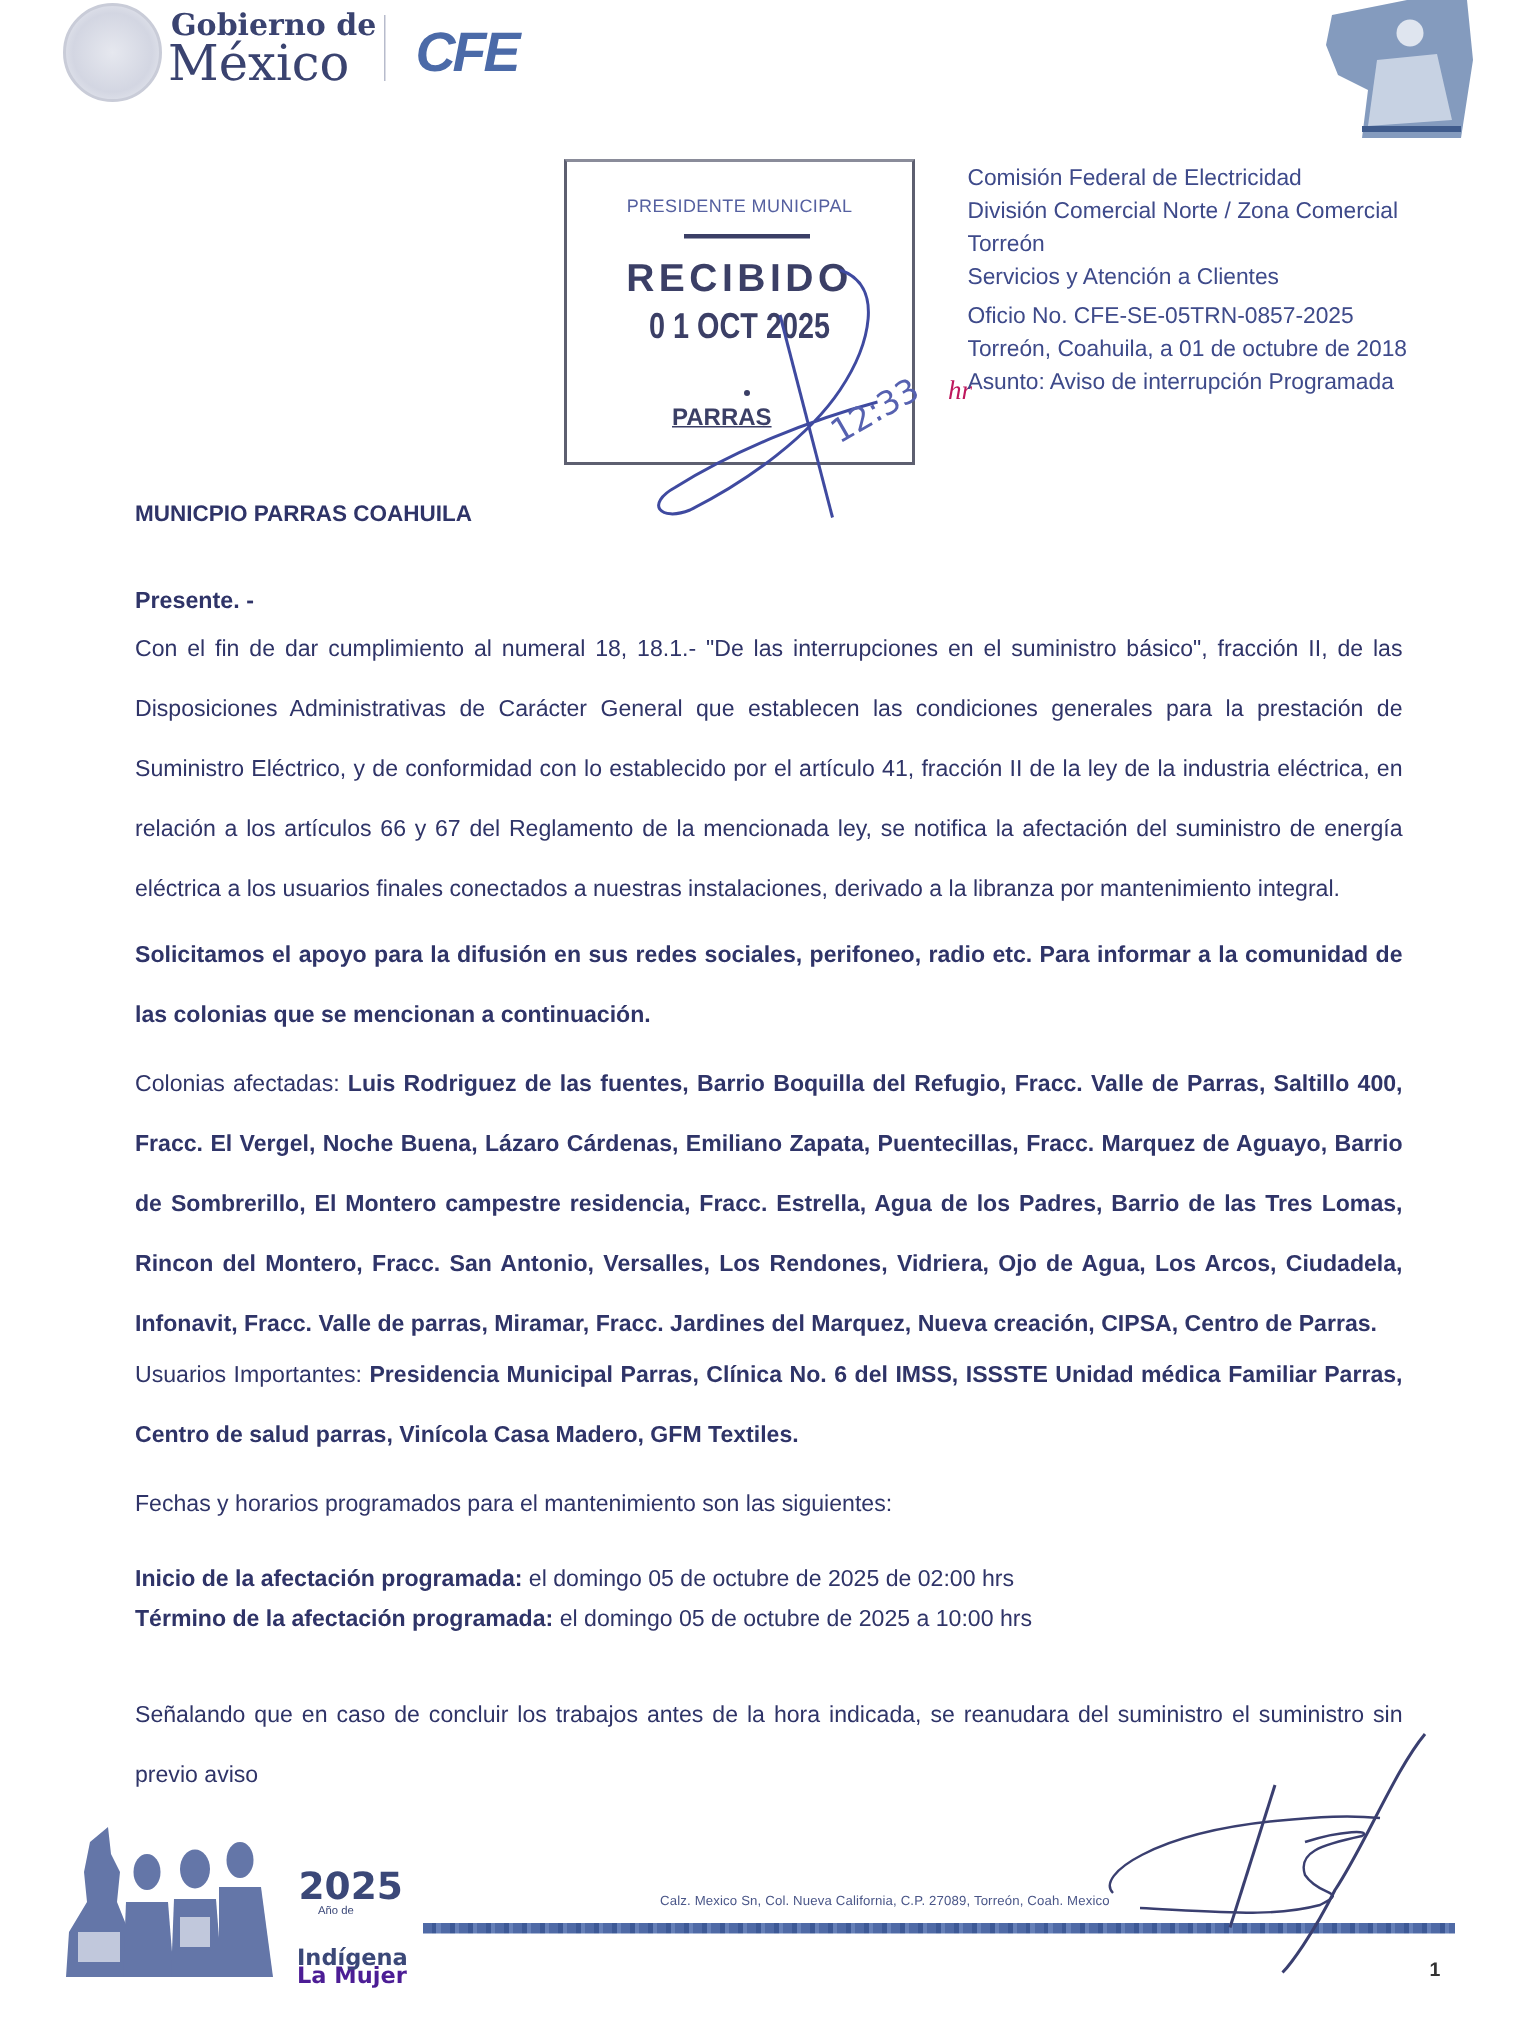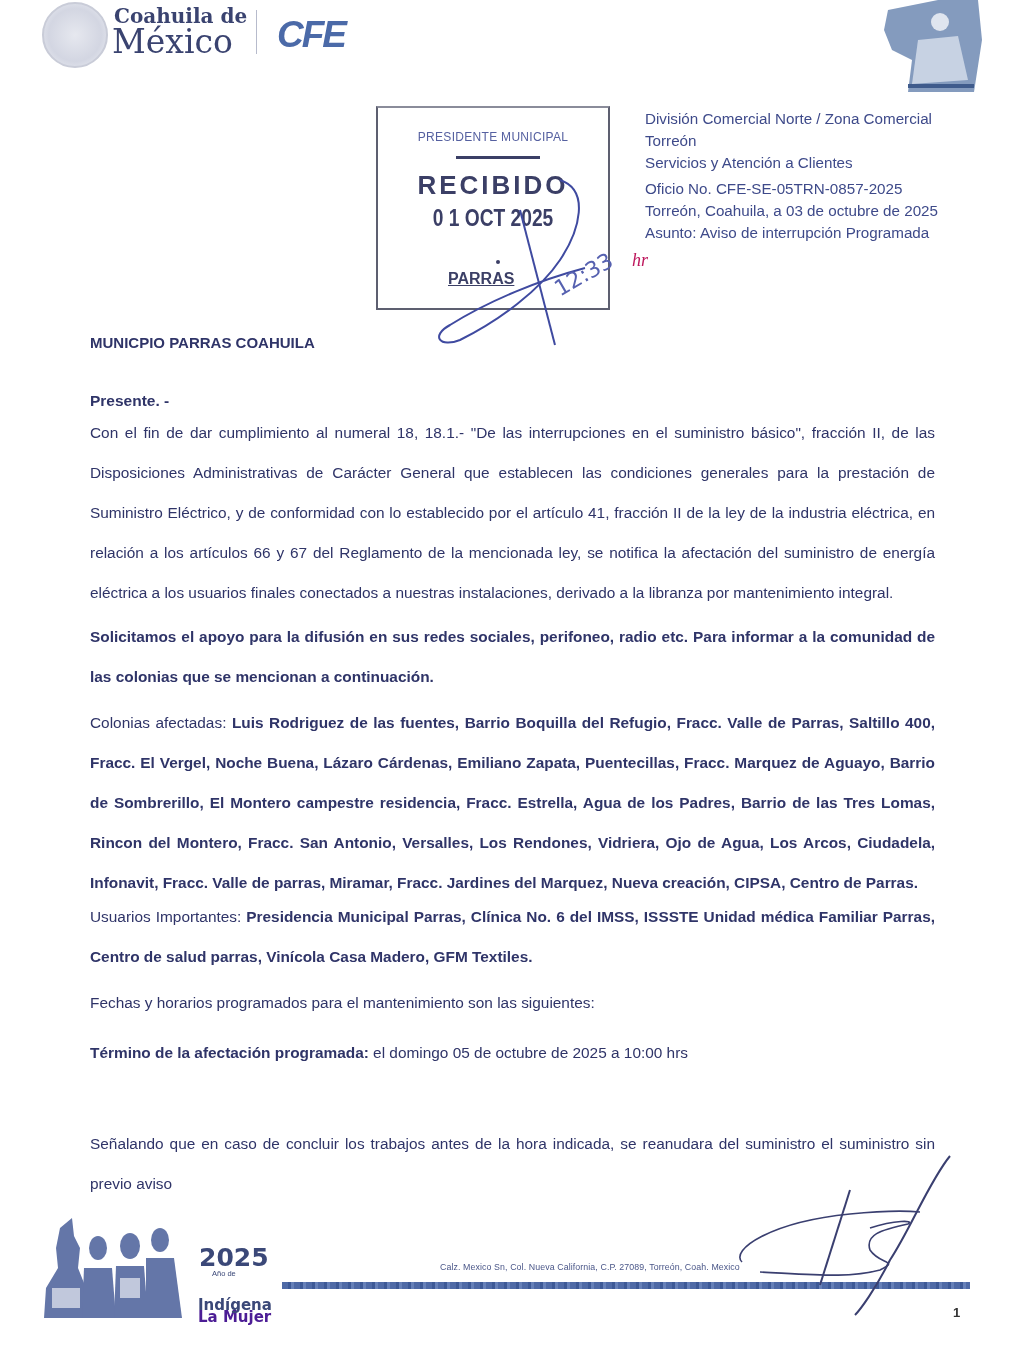--- a/index.html
+++ b/index.html
@@ -42,21 +42,21 @@
   .foot-bar { left:282px; top:1282px; width:688px; height:7px;
               background:repeating-linear-gradient(90deg,#4f6aa6 0 6px,#3d5996 6px 9px,#6680b8 9px 12px); }
   .pagenum { left:953px; top:1305px; font-size:13px; color:#333; font-weight:bold; }
   .signature { left:730px; top:1150px; width:250px; height:180px; }
   .stamp-sig { left:420px; top:150px; width:200px; height:200px; }
 </style>
 </head>
 <body>
 
 <div class="abs seal"></div>
-<div class="abs gob-1">Coahuila de</div>
+<div class="abs gob-1">Gobierno de</div>
 <div class="abs gob-2">México</div>
 <div class="abs sep"></div>
 <div class="abs cfe">CFE</div>
 <svg class="abs emblem" viewBox="0 0 108 92">
   <path d="M10 10 L40 4 L60 0 L100 0 L104 40 L96 92 L30 92 L34 60 L14 50 L6 30 Z" fill="#5b79a8" opacity="0.75"></path>
   <circle cx="62" cy="22" r="9" fill="#dfe5ef"></circle>
   <path d="M40 40 L80 36 L90 80 L34 84 Z" fill="#c7d2e3"></path>
   <path d="M30 86 L96 86" stroke="#3f5b8c" stroke-width="4"></path>
 </svg>
 
@@ -69,26 +69,27 @@
   <div class="abs stamp-parras">PARRAS</div>
 </div>
 <svg class="abs stamp-sig" viewBox="0 0 200 200">
   <path d="M140 30 C170 40,160 80,140 110 C120 140,80 170,40 190 C20 198,10 186,30 175 C70 150,120 130,165 118" fill="none" stroke="#3f4aa0" stroke-width="2"></path>
   <path d="M100 60 L135 195" fill="none" stroke="#3f4aa0" stroke-width="2"></path>
 </svg>
 <div class="abs stamp-time">12:33</div>
 <div class="abs stamp-hr">hr</div>
 
 <div class="abs sender">
+  <div>Comisión Federal de Electricidad</div>
   <div>División Comercial Norte / Zona Comercial</div>
   <div>Torreón</div>
   <div>Servicios y Atención a Clientes</div>
   <div class="gap"></div>
   <div>Oficio No. CFE-SE-05TRN-0857-2025</div>
-  <div>Torreón, Coahuila, a 03 de octubre de 2025</div>
+  <div>Torreón, Coahuila, a 01 de octubre de 2018</div>
   <div>Asunto: Aviso de interrupción Programada</div>
 </div>
 
 <div class="abs addressee">MUNICPIO PARRAS COAHUILA</div>
 <div class="abs presente">Presente. -</div>
 
 <div class="abs body-text" style="top:413px;">Con el fin de dar cumplimiento al numeral 18, 18.1.- "De las interrupciones en el suministro básico", fracción II, de las Disposiciones Administrativas de Carácter General que establecen las condiciones generales para la prestación de Suministro Eléctrico, y de conformidad con lo establecido por el artículo 41, fracción II de la ley de la industria eléctrica, en relación a los artículos 66 y 67 del Reglamento de la mencionada ley, se notifica la afectación del suministro de energía eléctrica a los usuarios finales conectados a nuestras instalaciones, derivado a la libranza por mantenimiento integral.</div>
 
 <div class="abs body-text bold" style="top:617px;">Solicitamos el apoyo para la difusión en sus redes sociales, perifoneo, radio etc. Para informar a la comunidad de las colonias que se mencionan a continuación.</div>
 
@@ -96,20 +97,21 @@
   <span>Colonias afectadas: </span><span class="bold">Luis Rodriguez de las fuentes, Barrio Boquilla del Refugio, Fracc. Valle de Parras, Saltillo 400, Fracc. El Vergel, Noche Buena, Lázaro Cárdenas, Emiliano Zapata, Puentecillas, Fracc. Marquez de Aguayo, Barrio de Sombrerillo, El Montero campestre residencia, Fracc. Estrella, Agua de los Padres, Barrio de las Tres Lomas, Rincon del Montero, Fracc. San Antonio, Versalles, Los Rendones, Vidriera, Ojo de Agua, Los Arcos, Ciudadela, Infonavit, Fracc. Valle de parras, Miramar, Fracc. Jardines del Marquez, Nueva creación, CIPSA, Centro de Parras.</span>
 </div>
 
 <div class="abs body-text" style="top:897px;">
   <span>Usuarios Importantes: </span><span class="bold">Presidencia Municipal Parras, Clínica No. 6 del IMSS, ISSSTE Unidad médica Familiar Parras, Centro de salud parras, Vinícola Casa Madero, GFM Textiles.</span>
 </div>
 
 <div class="abs body-text" style="top:983px;">Fechas y horarios programados para el mantenimiento son las siguientes:</div>
 
 <div class="abs body-text" style="top:1039px; line-height:27px;">
+  <div><span class="bold">Inicio de la afectación programada:</span><span> el domingo 05 de octubre de 2025 de 02:00 hrs</span></div>
   <div><span class="bold">Término de la afectación programada:</span><span> el domingo 05 de octubre de 2025 a 10:00 hrs</span></div>
 </div>
 
 <div class="abs body-text" style="top:1124px;">Señalando que en caso de concluir los trabajos antes de la hora indicada, se reanudara del suministro el suministro sin previo aviso</div>
 
 <svg class="abs mujer-art" viewBox="0 0 150 105">
   <g fill="#4a5f9a" opacity="0.85">
     <path d="M20 10 L32 0 L34 18 L40 30 L38 50 L46 70 L44 100 L4 100 L6 70 L18 50 L16 30 Z"></path>
     <ellipse cx="58" cy="30" rx="9" ry="12"></ellipse>
     <path d="M44 50 L72 50 L76 100 L42 100 Z"></path>

